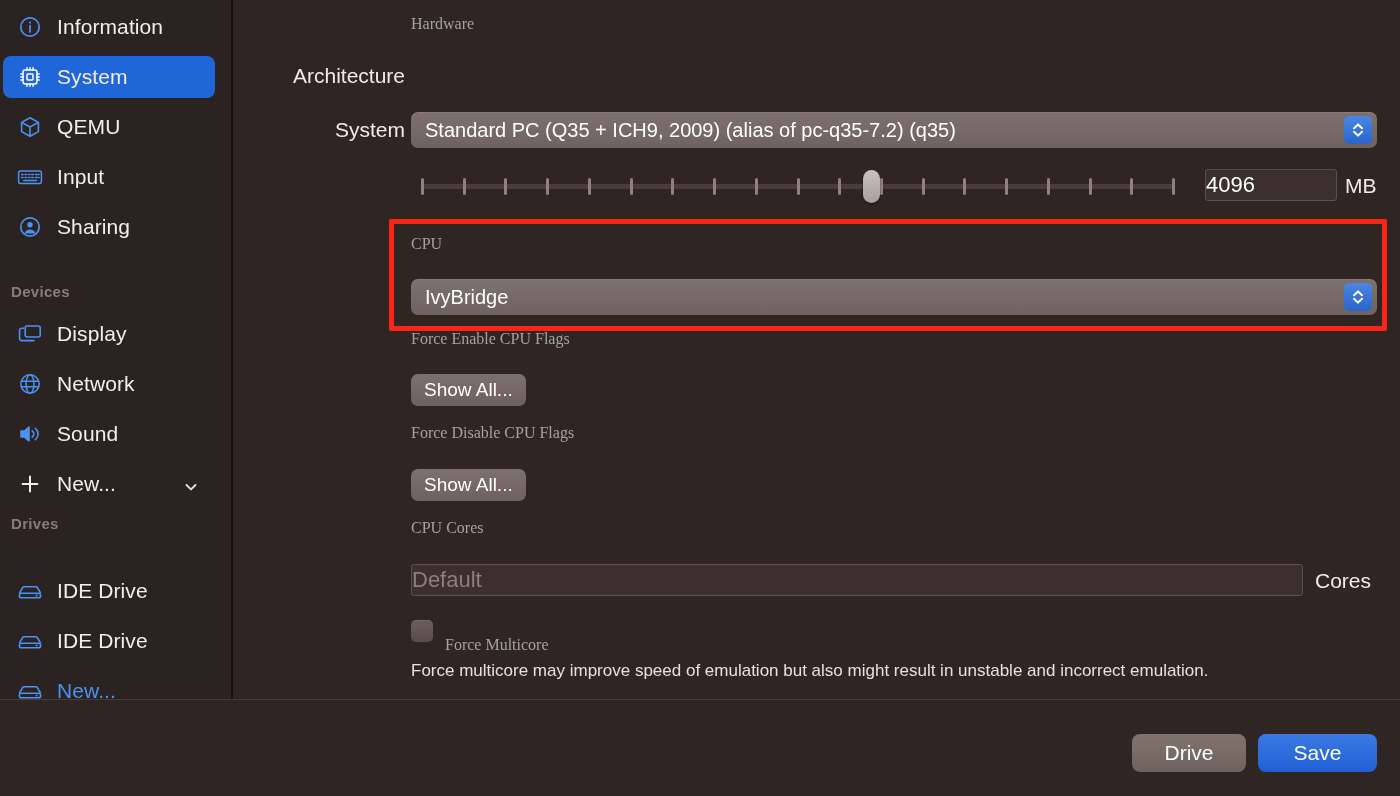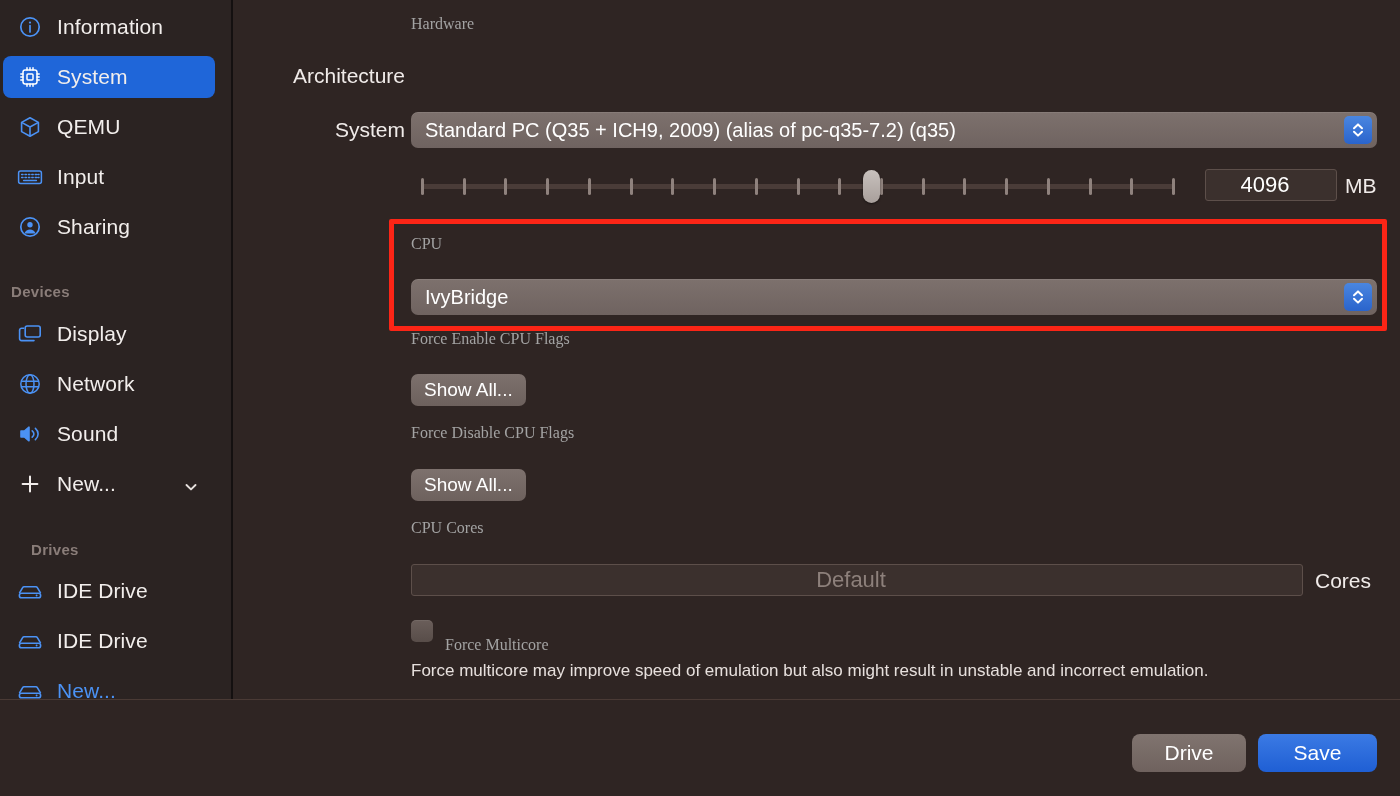--- a/index.html
+++ b/index.html
@@ -89,21 +89,21 @@
     box-shadow: 0 1px 2px rgba(0,0,0,.5);
   }
 
   
   .field {
     position: absolute; height: 32px; background: #3b302d;
     border: 1px solid #5d4f4a; border-radius: 3px;
     display: flex; align-items: center;
   }
   .field .fv {
-    width: 100%; padding-right: 12px; text-align: center;
+    width: 100%; padding-right: 12px; text-align: left;
     font-size: 22px; color: #ffffff;
   }
   .field .fv.placeholder { color: #8d807b; }
   .unit { position: absolute; font-size: 21px; color: #f0ebe9; }
 
   
   .btn {
     position: absolute; height: 32px; border-radius: 7px;
     background: linear-gradient(#7d716d,#6d615d);
     display: flex; align-items: center; justify-content: center;
@@ -246,21 +246,21 @@
         </svg>
       </span>
       <span class="side-label">New...</span>
       <span class="chev">
         <svg width="16" height="16" viewBox="0 0 16 16" fill="none" stroke="#e6e0de" stroke-width="1.9" stroke-linecap="round" stroke-linejoin="round">
           <path d="M3.5 6l4.5 4.4L12.5 6"></path>
         </svg>
       </span>
     </div>
 
-    <div class="group-head" style="top:541px;margin-left:20px;">Drives</div>
+    <div class="group-head" style="top:515px;">Drives</div>
 
     <div class="side-item" style="top:570px;">
       <span class="ic">
         <svg width="26" height="20" viewBox="0 0 26 20" fill="none" stroke="#4b92f5" stroke-width="1.6" stroke-linejoin="round">
           <path d="M2.4 12.2l3.1-5.4a2 2 0 0 1 1.7-1h11.6a2 2 0 0 1 1.7 1l3.1 5.4"></path>
           <rect x="2.4" y="12.2" width="21.2" height="4.6" rx="2.1"></rect>
           <circle cx="19.6" cy="14.5" r=".95" fill="#4b92f5" stroke="none"></circle>
         </svg>
       </span>
       <span class="side-label">IDE Drive</span>

